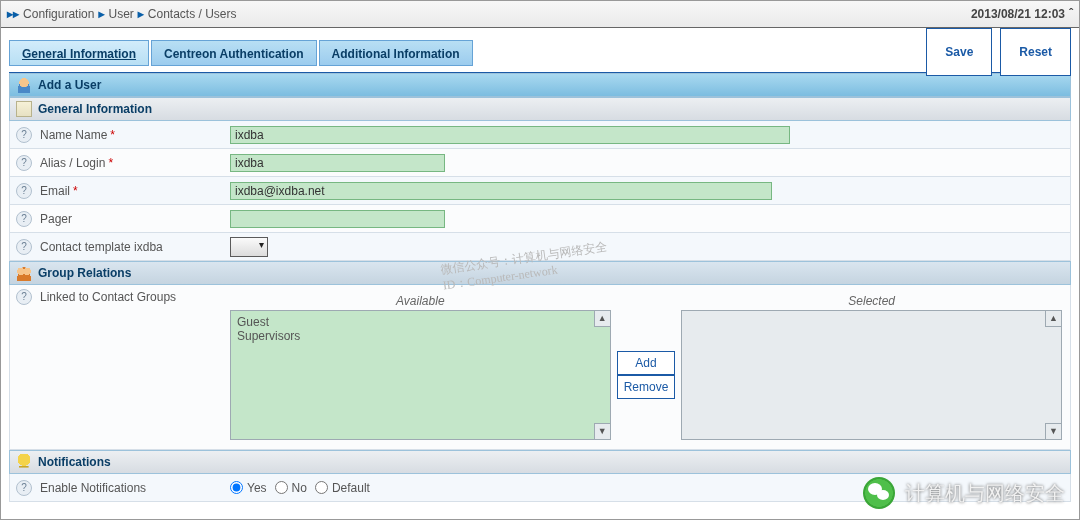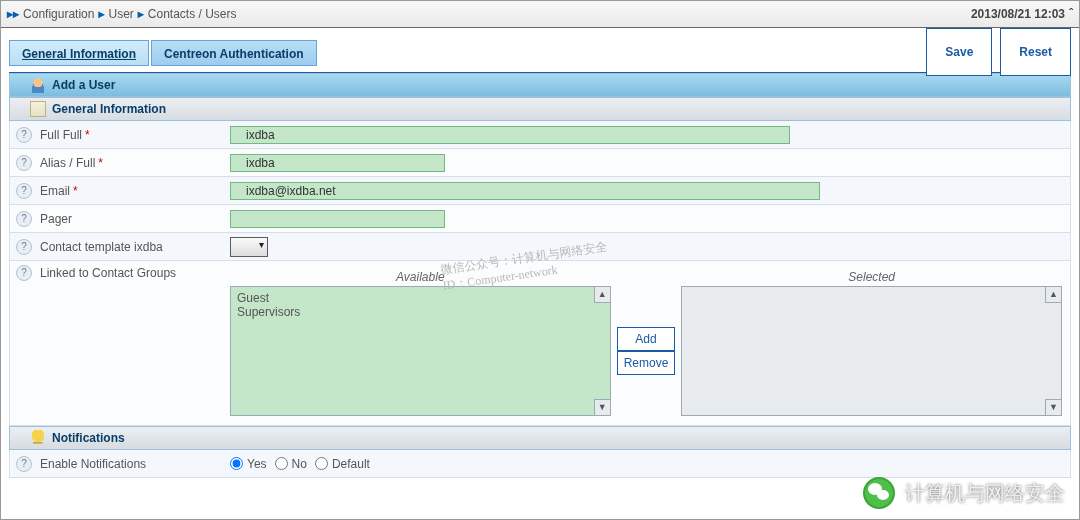--- a/index.html
+++ b/index.html
@@ -13,38 +13,38 @@
   
   .action-row{display:flex;align-items:center;height:40px;padding:4px 8px 0 8px;}
   .tabs{display:flex;align-items:flex-end;height:28px;}
   .tab{padding:6px 12px 4px 12px;border:1px solid #66a3d6;background:linear-gradient(#b8dff4,#9cccee);color:#0a3e66;font-weight:bold;font-size:12px;margin-right:2px;cursor:pointer;}
   .tab.active{background:linear-gradient(#d2ecfb,#b8dff4);text-decoration:underline;}
   .buttons{margin-left:auto;display:flex;gap:8px;}
   .btn{border:1px solid #1b5aa6;background:#fff;color:#1b5aa6;padding:16px 18px;font-weight:bold;font-size:12px;cursor:pointer;}
   .strip{border-top:1px solid #1b5aa6;margin:0 8px;}
   
   .sec{margin:0 8px;}
-  .sec-bar{display:flex;align-items:center;height:24px;padding:0 20px;font-weight:bold;color:#0a3e66;border:1px solid #9cc2db;box-sizing:border-box;}
+  .sec-bar{display:flex;align-items:center;height:24px;padding:0 6px;font-weight:bold;color:#0a3e66;border:1px solid #9cc2db;box-sizing:border-box;}
   .bar-title{background:linear-gradient(#a9d9f0,#7cbde0);}
   .bar-gray{background:linear-gradient(#eceff2,#d7dce2);}
   .bar-sub{background:linear-gradient(#d9e5ef,#c5d4e0);}
   .ico{width:16px;height:16px;margin-right:6px;display:inline-block;}
   .ico-user{background:radial-gradient(circle at 50% 35%,#f7c58b 35%,transparent 36%),radial-gradient(ellipse at 50% 90%,#4a88c7 55%,transparent 56%);}
   .ico-doc{background:linear-gradient(#f6f1d7,#e7e1c3);border:1px solid #b8b28c;box-sizing:border-box;}
   .ico-group{background:radial-gradient(circle at 30% 40%,#f7c58b 25%,transparent 26%),radial-gradient(circle at 70% 40%,#f7c58b 25%,transparent 26%),radial-gradient(ellipse at 50% 95%,#d97a2a 60%,transparent 61%);}
   .ico-bell{background:radial-gradient(circle at 50% 35%,#f4d34a 48%,transparent 49%),linear-gradient(#c9a627,#c9a627) center 85%/60% 10% no-repeat;}
   
   .row{display:flex;align-items:center;min-height:28px;border:1px solid #d6dfe8;border-top:none;background:#f4f8fc;box-sizing:border-box;padding-right:8px;}
   .row.alt{background:#fbfcfd;}
   .lbl-cell{display:flex;align-items:center;width:220px;padding:0 6px;box-sizing:border-box;color:#555;}
   .help{width:14px;height:14px;border-radius:50%;background:#e8eef4;border:1px solid #b2c1cf;color:#6a7f93;font-size:10px;line-height:13px;text-align:center;margin-right:8px;cursor:pointer;}
   .req{color:#c00;margin-left:3px;}
   .val-cell{flex:1;padding:3px 0;}
-  .txt{height:18px;border:1px solid #77b782;background:#c4e6c9;padding:1px 15px;color:#333;font-size:12px;box-sizing:border-box;}
-  .w-l{width:560px;} .w-m{width:215px;} .w-xl{width:590px;}
+  .txt{height:18px;border:1px solid #77b782;background:#c4e6c9;padding:1px 4px;color:#333;font-size:12px;box-sizing:border-box;}
+  .w-l{width:560px;} .w-m{width:215px;} .w-xl{width:542px;}
   .sel-small{width:36px;height:18px;border:1px solid #5a5a5a;background:linear-gradient(#fafafa,#dcdcdc);cursor:pointer;position:relative;}
   .sel-small:after{content:"▾";position:absolute;right:3px;top:1px;font-size:10px;color:#222;}
   
   .dual{display:flex;align-items:stretch;gap:6px;padding:4px 0 6px 0;}
   .dual-col{display:flex;flex-direction:column;flex:1;}
   .dual-hdr{text-align:center;font-style:italic;color:#666;padding:2px 0;}
   .listbox{position:relative;flex:1;min-height:130px;border:1px solid #9ea9b2;background:#c4e6c9;padding:4px 0 4px 6px;color:#555;box-sizing:border-box;}
   .listbox.selected{background:#e7ebee;}
   .scroll-up,.scroll-dn{position:absolute;right:0;width:15px;height:15px;background:#e7ebee;border-left:1px solid #9ea9b2;text-align:center;line-height:14px;font-size:9px;color:#555;}
   .scroll-up{top:0;border-bottom:1px solid #9ea9b2;}
@@ -75,20 +75,21 @@
     <span>User</span>
     <span class="sep">▸</span>
     <span>Contacts / Users</span>
     <span class="date"><span>2013/08/21 12:03</span><span class="up-caret">ˆ</span></span>
   </div>
 
   <div class="action-row">
     <div class="tabs">
       <div class="tab active">General Information</div>
       <div class="tab">Centreon Authentication</div>
+      <div class="tab">Additional Information</div>
     </div>
     <div class="buttons">
       <button class="btn">Save</button>
       <button class="btn">Reset</button>
     </div>
   </div>
   <div class="strip"></div>
 
   <div class="sec">
     <div class="sec-bar bar-title">
@@ -97,32 +98,32 @@
     </div>
 
     <div class="sec-bar bar-gray">
       <span class="ico ico-doc"></span>
       <span>General Information</span>
     </div>
 
     <div class="row">
       <div class="lbl-cell">
         <span class="help">?</span>
-        <span>Full Full</span>
+        <span>Name Name</span>
           <span class="req">*</span>
       </div>
       <div class="val-cell">
         <input class="txt w-l" value="ixdba" style="">
       </div>
     </div>
 
     <div class="row alt">
       <div class="lbl-cell">
         <span class="help">?</span>
-        <span>Alias / Full</span>
+        <span>Alias / Login</span>
           <span class="req">*</span>
       </div>
       <div class="val-cell">
         <input class="txt w-m" value="ixdba" style="">
       </div>
     </div>
 
     <div class="row">
       <div class="lbl-cell">
         <span class="help">?</span>
@@ -147,20 +148,24 @@
     <div class="row">
       <div class="lbl-cell">
         <span class="help">?</span>
         <span>Contact template ixdba</span>
       </div>
       <div class="val-cell">
         <div class="sel-small"></div>
       </div>
     </div>
 
+    <div class="sec-bar bar-sub">
+      <span class="ico ico-group"></span>
+      <span>Group Relations</span>
+    </div>
     <div class="row alt" style="align-items:flex-start;">
       <div class="lbl-cell" style="padding-top:4px;">
         <span class="help">?</span>
         <span>Linked to Contact Groups</span>
       </div>
       <div class="val-cell">
         <div class="dual">
           <div class="dual-col">
             <div class="dual-hdr">Available</div>
             <div class="listbox">

